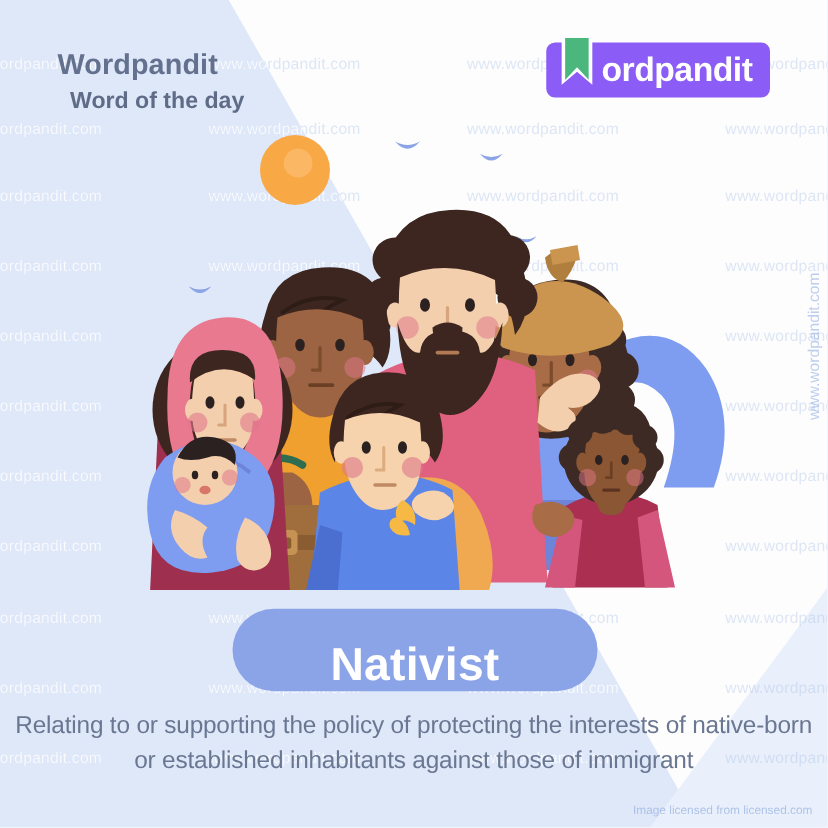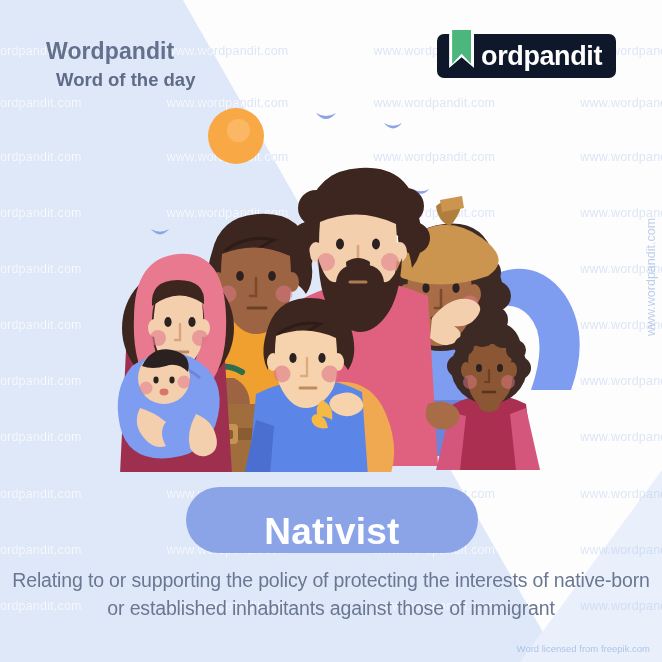--- a/index.html
+++ b/index.html
@@ -57,21 +57,21 @@
     position:absolute;left:36px;top:69px;
     font-size:18.5px;font-weight:bold;color:#5f6c87;margin-left:20px;
   }
   .logo{
     position:absolute;right:46px;top:34px;
     height:44px;
     display:flex;align-items:center;
   }
   .logo-box{
     position:relative;
-    background:#0f172a;
+    background:#8b5cf6;
     border-radius:7px;
     height:44px;
     padding:0 14px 0 44px;
     display:flex;align-items:center;
   }
   .logo-text{
     color:#ffffff;font-weight:bold;font-size:27px;
     letter-spacing:-.4px;line-height:1;
   }
   .logo-mark{
@@ -502,15 +502,15 @@
       <span class="logo-text">ordpandit</span>
     </div>
   </div>
 
   <div class="pill">
     <span class="pill-text">Nativist</span>
   </div>
 
   <div class="definition">Relating to or supporting the policy of protecting the interests of native-born or established inhabitants against those of immigrant</div>
 
-  <div class="credit">Word licensed from freepik.com</div>
+  <div class="credit">Image licensed from licensed.com</div>
 
 </div>
 
 </body></html>

